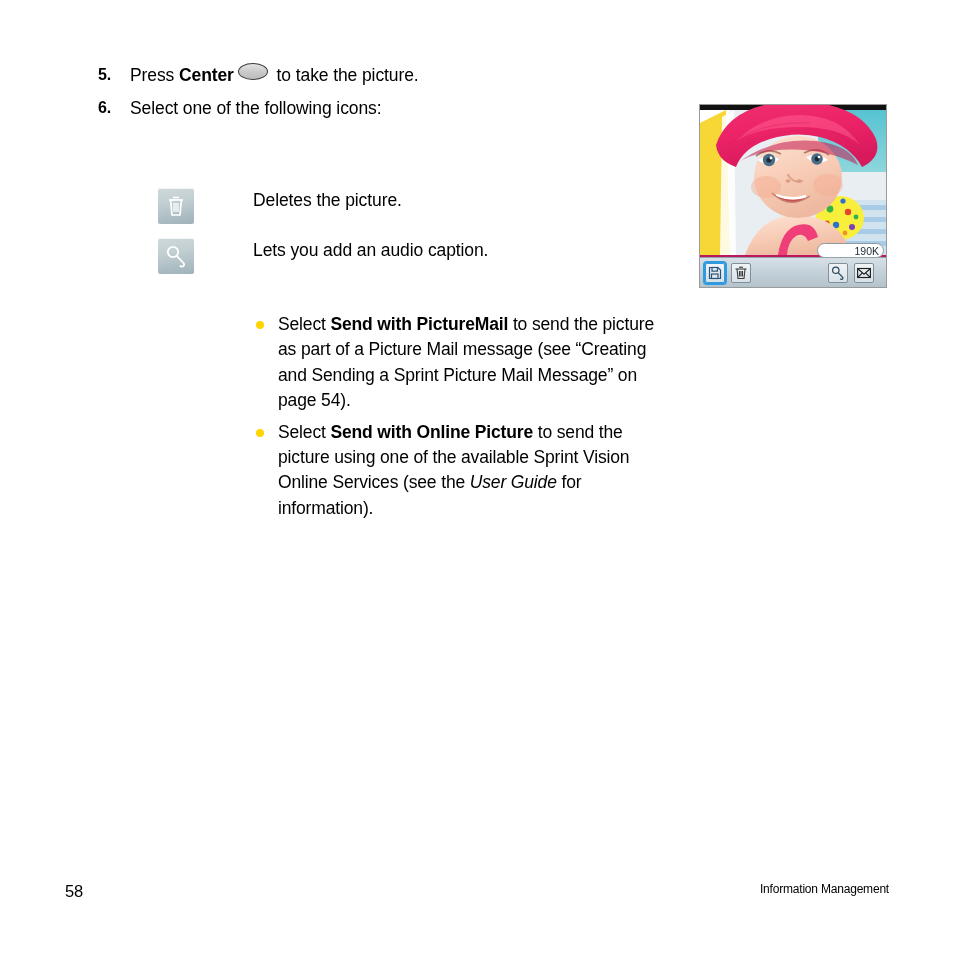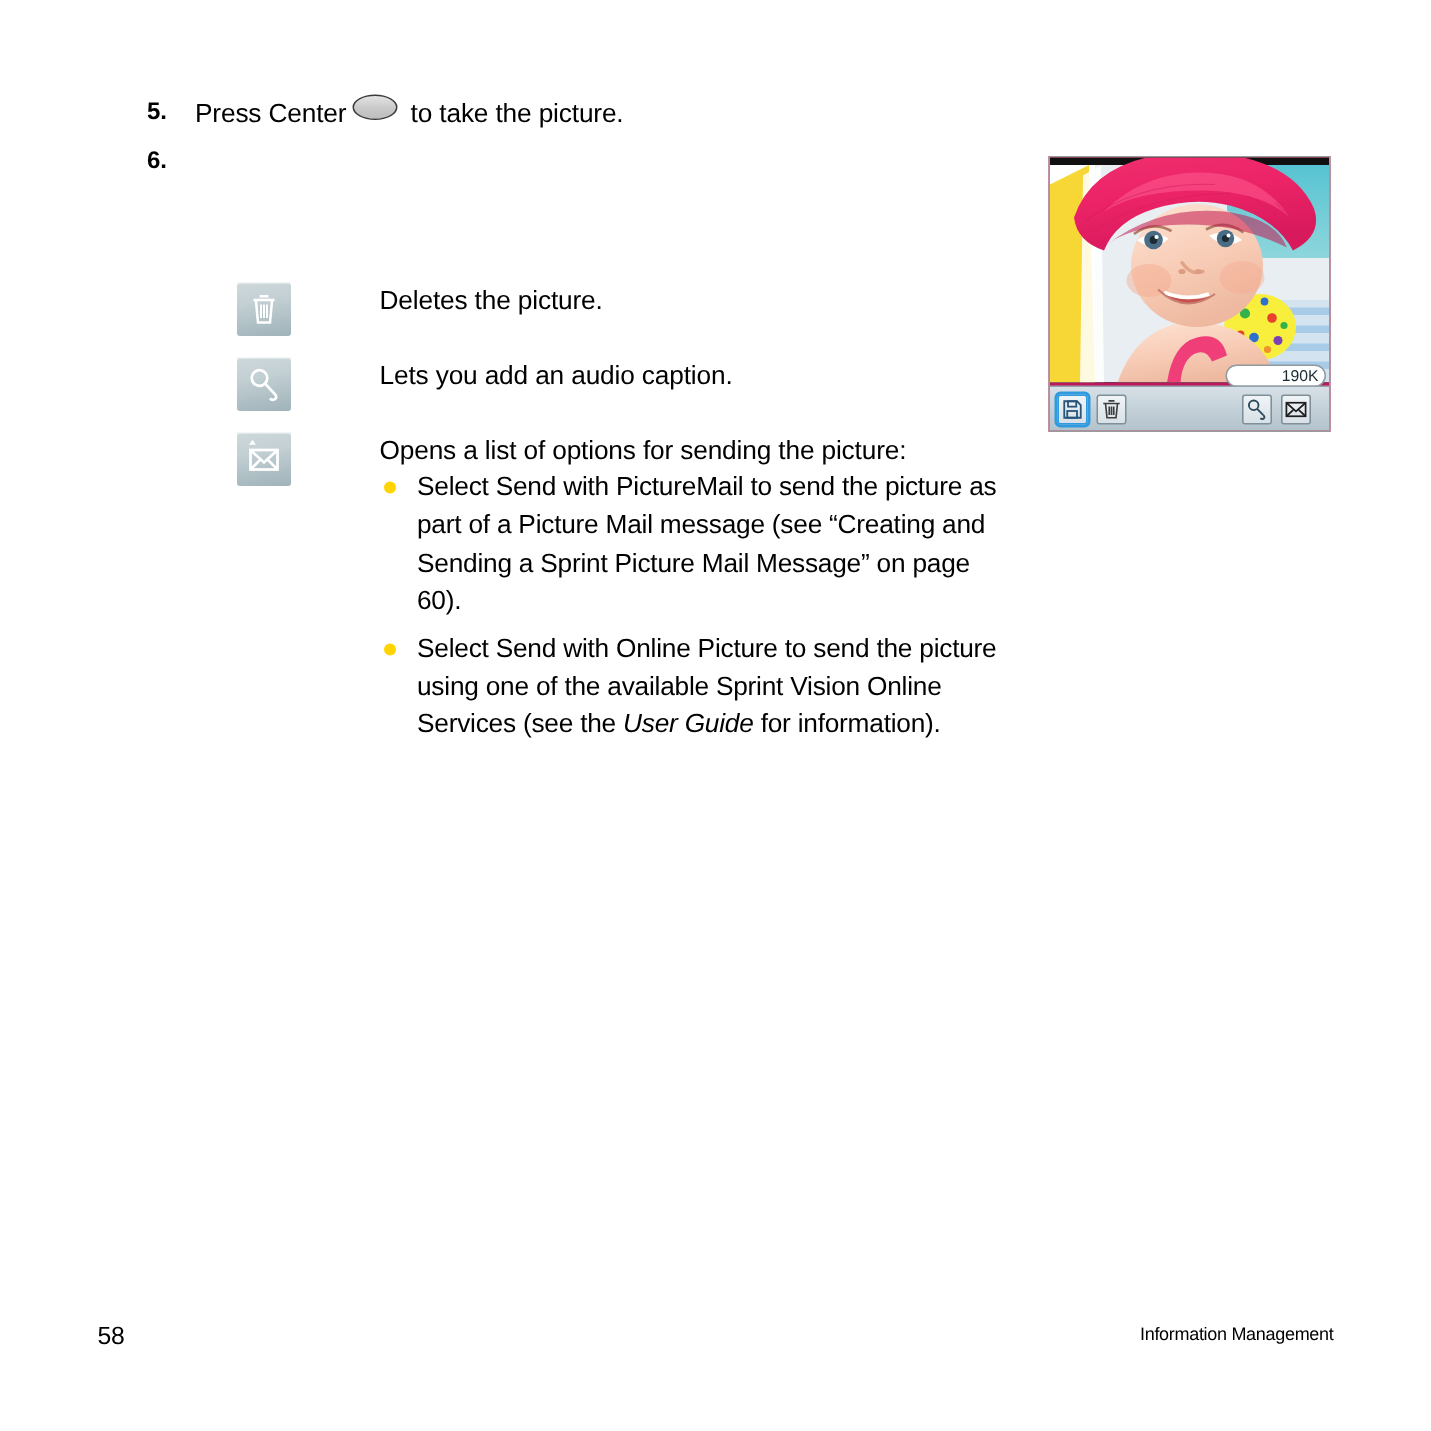--- a/index.html
+++ b/index.html
@@ -27,21 +27,21 @@
     line-height: 24px;
     letter-spacing: -0.1px;
   }
   .step-num {
     font-weight: bold;
     width: 32px;
     flex: 0 0 32px;
     font-size: 16px;
   }
   .step-body { white-space: nowrap; }
-  .b { font-weight: normal; text-align: center; }
+  .b { font-weight: bold; text-align: center; }
   .i { font-style: italic; }
 
   
   .center-key {
     display: inline-block;
     width: 28px;
     height: 15px;
     border: 1.6px solid #3b3b3b;
     border-radius: 50%/50%;
     background: linear-gradient(180deg,#e3e3e3 0%, #c9c9c9 55%, #bdbdbd 100%);
@@ -190,20 +190,21 @@
 
 <div class="page">
 
   <div class="step" style="left:98px; top:63px;">
     <span class="step-num">5.</span>
     <span class="step-body"><span>Press </span><span class="b">Center</span><span class="center-key"></span><span> to take the picture.</span></span>
   </div>
 
   <div class="step" style="left:98px; top:96px;">
     <span class="step-num">6.</span>
+    <span class="step-body">Select one of the following icons:</span>
   </div>
 
 
   <div class="icon-row" style="left:158px; top:188px; width:500px;">
     <div class="icon-cell">
       <span class="ui-icon">
         <svg width="36" height="36" viewBox="0 0 36 36">
           <g fill="none" stroke="#ffffff" stroke-width="1.7">
             <path d="M11 12 H25"></path>
             <path d="M12.6 12 L14 27 H22 L23.4 12"></path>
@@ -228,41 +229,25 @@
             <circle cx="15" cy="14" r="5.2"></circle>
             <path d="M18.7 17.8 L25 24.5"></path>
             <path d="M25 24.5 q2.2 2.2 .3 3.6 q-2 1.3 -3.3 -.6"></path>
           </g>
         </svg>
       </span>
     </div>
     <div class="icon-text">Lets you add an audio caption.</div>
   </div>
 
-  <div class="icon-row" style="left:158px; top:288px; width:500px;">
-    <div class="icon-cell">
-      <span class="ui-icon">
-        <svg width="36" height="36" viewBox="0 0 36 36">
-          <polygon points="8,8.5 12.6,8.5 10.3,5.2" fill="#ffffff"></polygon>
-          <g fill="none" stroke="#ffffff" stroke-width="1.8">
-            <rect x="9" y="12" width="18" height="13"></rect>
-            <path d="M9 12 L18 20.3 L27 12"></path>
-            <path d="M9 25 L15.4 18.6"></path>
-            <path d="M27 25 L20.6 18.6"></path>
-          </g>
-        </svg>
-      </span>
-    </div>
-    <div class="icon-text">Opens a list of options for sending the picture:</div>
-  </div>
 
   <div class="bullets">
 
     <div class="bullet-item">
-      <span class="bullet-dot"></span><span>Select </span><span class="b">Send with PictureMail</span><span> to send the picture as part of a Picture Mail message (see “Creating and Sending a Sprint Picture Mail Message” on page 60).</span>
+      <span class="bullet-dot"></span><span>Select </span><span class="b">Send with PictureMail</span><span> to send the picture as part of a Picture Mail message (see “Creating and Sending a Sprint Picture Mail Message” on page 54).</span>
     </div>
 
     <div class="bullet-item">
       <span class="bullet-dot"></span><span>Select </span><span class="b">Send with Online Picture</span><span> to send the picture using one of the available Sprint Vision Online Services (see the </span><span class="i">User Guide</span><span> for information).</span>
     </div>
 
 
   </div>
 
   <div class="phone-shot">

